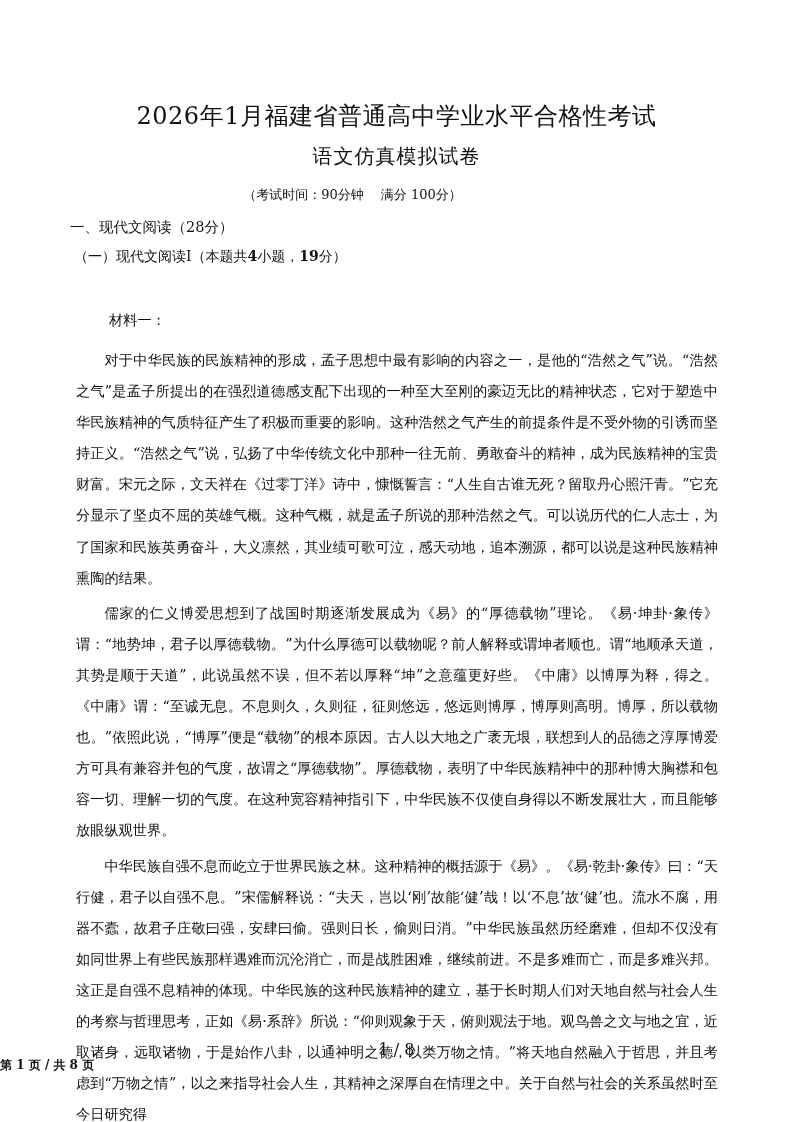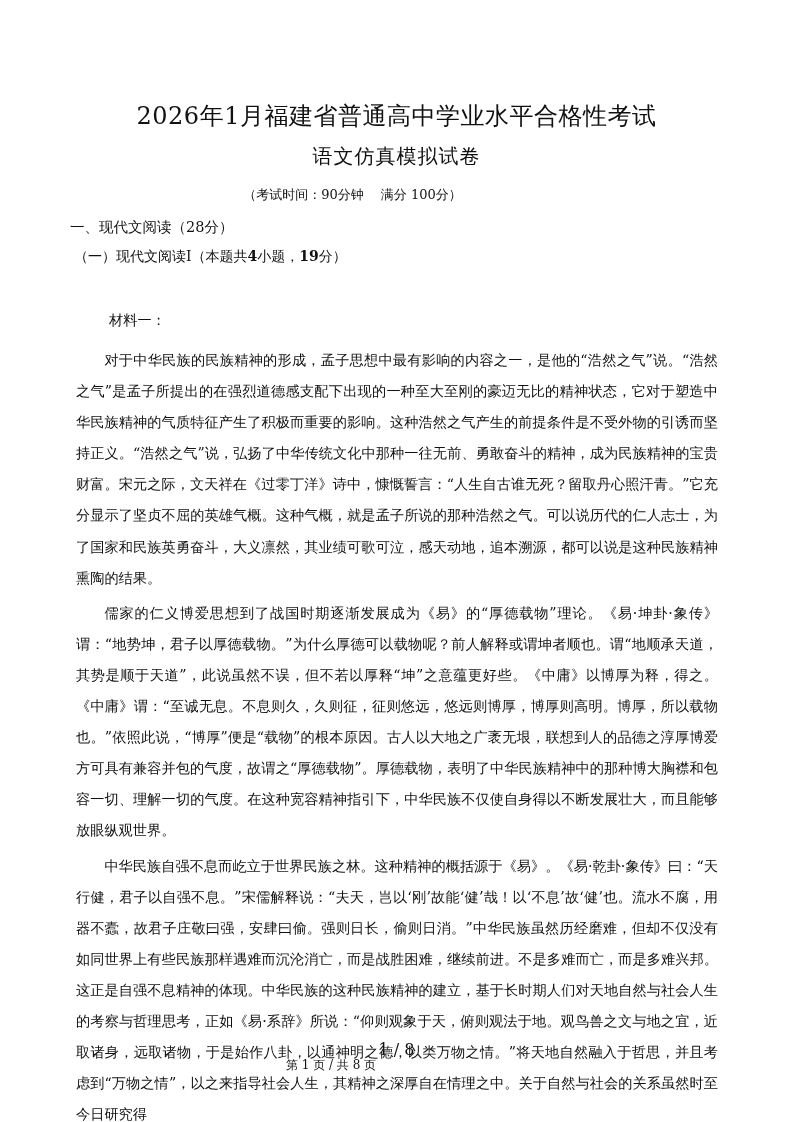--- a/index.html
+++ b/index.html
@@ -9,21 +9,21 @@
   .title2 { position: absolute; top: 143px; left: 0; width: 793px; text-align: center; font-size: 20px; letter-spacing: 1px; }
   .subtitle { position: absolute; top: 186px; left: 0; width: 705px; text-align: center; font-size: 13px; }
   .line { position: absolute; left: 70px; font-size: 14.2px; white-space: nowrap; }
   .sec { top: 218px; font-size: 14.5px; }
   .subsec { top: 248px; left: 74px; font-size: 14px; }
   .inst { top: 281px; left: 97px; }
   .mat { top: 311px; left: 97px; margin-left: 12px; }
   .body-text { position: absolute; left: 72px; top: 341px; width: 650px; font-size: 14.2px; line-height: 31.1px; text-align: justify; text-justify: inter-ideograph; }
   .body-text p { margin: 4px; text-indent: 2em; }
   .footer1 { position: absolute; top: 1040px; left: 0; width: 793px; text-align: center; font-size: 16px; }
-  .footer2 { position: absolute; top: 1057px; left: 0; width: 662px; text-align: center; font-size: 12px; }
+  .footer2 { position: absolute; top: 1057px; left: 0; width: 662px; text-align: left; font-size: 12px; font-weight: bold; }
   b { font-weight: bold; }
 </style>
 </head>
 <body>
 
 <div class="page">
   <div class="title1">2026年1月福建省普通高中学业水平合格性考试</div>
   <div class="title2">语文仿真模拟试卷</div>
   <div class="subtitle">（考试时间：90分钟　 满分 100分）</div>
 

